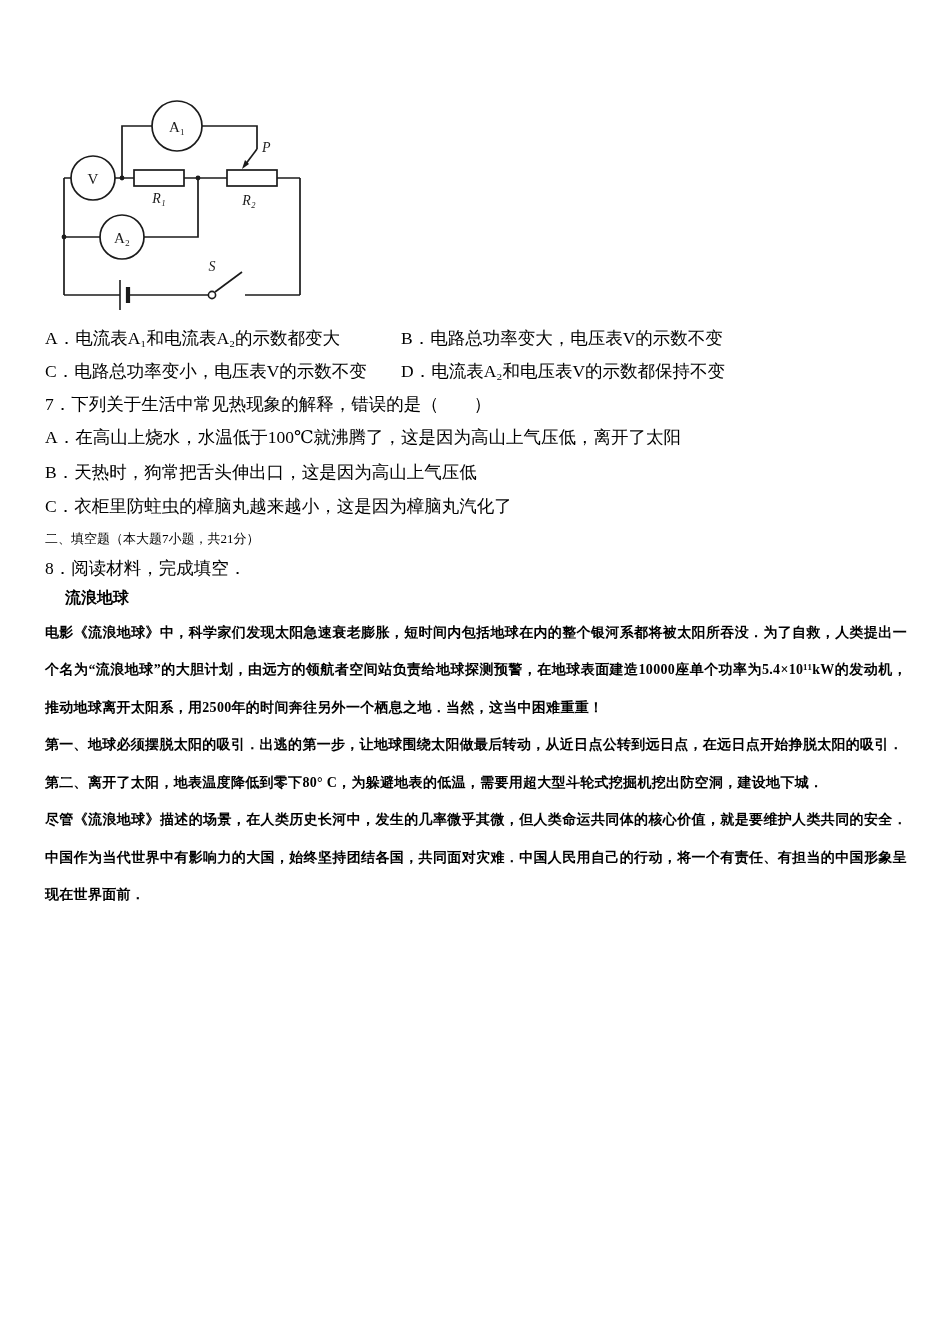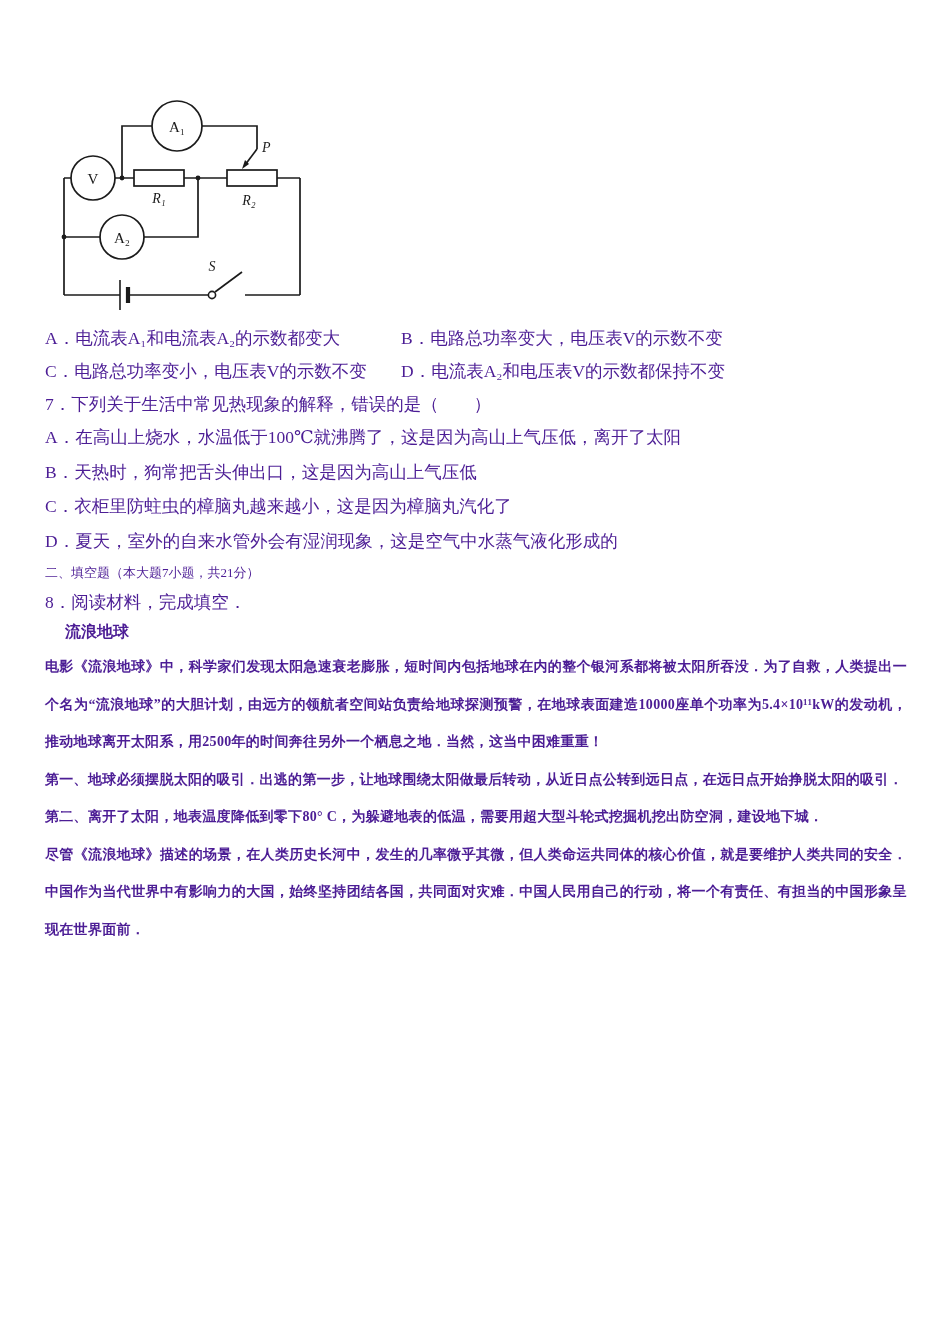--- a/index.html
+++ b/index.html
@@ -12,21 +12,21 @@
   }
   .page { position: relative; width: 950px; height: 1344px; overflow: hidden; background:#fff; }
 
   .circuit { position: absolute; left: 52px; top: 95px; width: 260px; height: 222px; }
   .circuit svg { display: block; }
   .circuit text { font-family: "Liberation Serif", "DejaVu Serif", serif; fill: #1b1b1b; }
   .lbl-italic { font-style: italic; }
 
   .content {
     position: absolute; left: 45px; top: 322px; width: 862px;
-    font-size: 17.5px; color: #4c1d95;
+    font-size: 17.5px; color: #000000;
   }
   .optrow { display: flex; line-height: 33px; }
   .optrow .col1 { width: 356px; }
   .q7stem { line-height: 32px; }
   .q7opt  { line-height: 34.5px; }
   .sechead { line-height: 30px; font-size: 13px; }
   .q8intro { line-height: 28px; }
   .mtitle { line-height: 32px; font-weight: bold; font-size: 16px; margin-left: 20px; }
   .material p {
     margin: 0; line-height: 37.5px; text-align: justify;
@@ -99,21 +99,20 @@
     </div>
     <div class="optrow">
       <span class="col1">C．电路总功率变小，电压表V的示数不变</span>
       <span>D．电流表A₂和电压表V的示数都保持不变</span>
     </div>
 
     <div class="q7stem">7．下列关于生活中常见热现象的解释，错误的是（　　）</div>
     <div class="q7opt">A．在高山上烧水，水温低于100℃就沸腾了，这是因为高山上气压低，离开了太阳</div>
     <div class="q7opt">B．天热时，狗常把舌头伸出口，这是因为高山上气压低</div>
     <div class="q7opt">C．衣柜里防蛀虫的樟脑丸越来越小，这是因为樟脑丸汽化了</div>
-    <div class="q7opt">D．夏天，室外的自来水管外会有湿润现象，这是空气中水蒸气液化形成的</div>
 
     <div class="sechead">二、填空题（本大题7小题，共21分）</div>
     <div class="q8intro">8．阅读材料，完成填空．</div>
 
     <div class="mtitle">流浪地球</div>
 
     <div class="material">
       <p>电影《流浪地球》中，科学家们发现太阳急速衰老膨胀，短时间内包括地球在内的整个银河系都将被太阳所吞没．为了自救，人类提出一个名为“流浪地球”的大胆计划，由远方的领航者空间站负责给地球探测预警，在地球表面建造10000座单个功率为5.4×10¹¹kW的发动机，推动地球离开太阳系，用2500年的时间奔往另外一个栖息之地．当然，这当中困难重重！</p>
       <p>第一、地球必须摆脱太阳的吸引．出逃的第一步，让地球围绕太阳做最后转动，从近日点公转到远日点，在远日点开始挣脱太阳的吸引．</p>
       <p>第二、离开了太阳，地表温度降低到零下80° C，为躲避地表的低温，需要用超大型斗轮式挖掘机挖出防空洞，建设地下城．</p>

